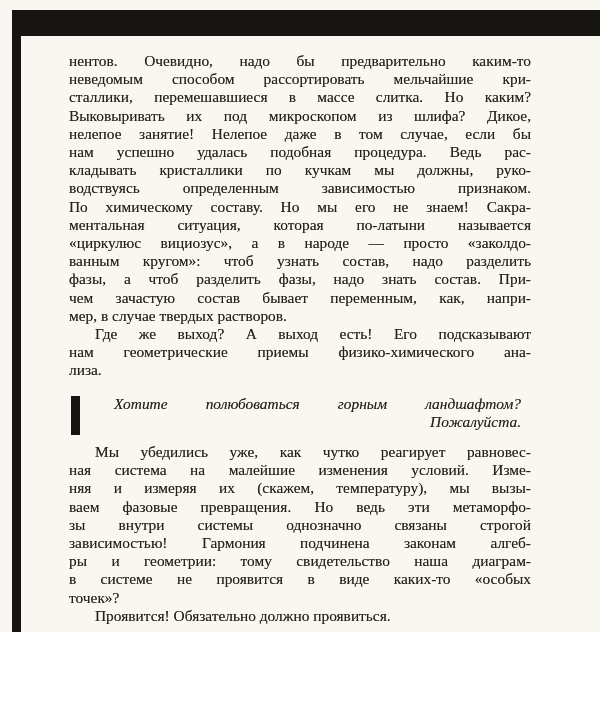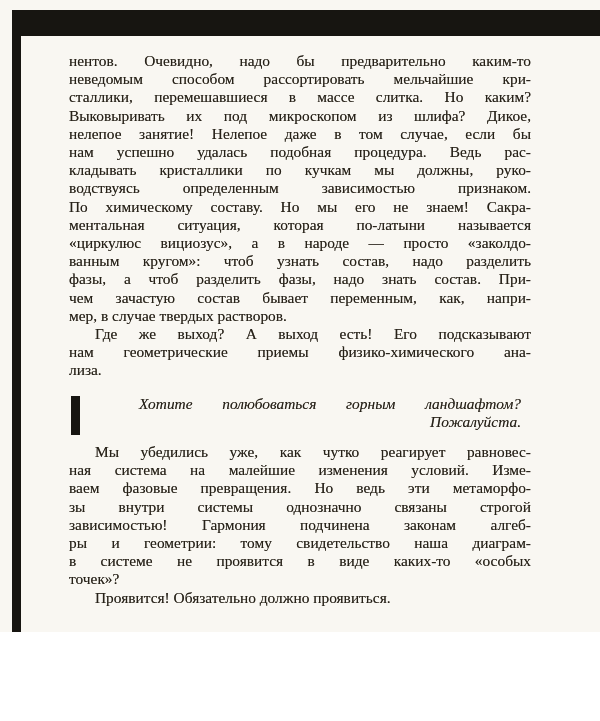--- a/index.html
+++ b/index.html
@@ -46,21 +46,21 @@
     margin: 15px 0 12px 0;
     font-style: italic;
   }
   .heading-bar {
     position: absolute;
     left: 2px; top: 1px;
     width: 9px; height: 39px;
     background: #171511;
     display: inline-block;
   }
-  .heading-lines { margin-left: 70px; margin-right: 10px; }
+  .heading-lines { margin-left: 45px; margin-right: 10px; }
   .hline.just { text-align: justify; text-align-last: justify; }
   .hline.center { text-align: right; }
   .footer {
     position: absolute;
     left: 69px; right: 69px; top: 650px;
     display: flex;
     justify-content: space-between;
     align-items: baseline;
     color: #ef4444;
     text-shadow: 0 0 .5px rgba(45,38,30,.55);
@@ -102,20 +102,21 @@
       <div class="heading-block">
         <span class="heading-bar"></span>
         <div class="heading-lines">
           <div class="hline just">Хотите полюбоваться горным ландшафтом?</div>
           <div class="hline center">Пожалуйста.</div>
         </div>
       </div>
       <div class="para">
         <div class="ln indent">Мы убедились уже, как чутко реагирует равновес-</div>
         <div class="ln">ная система на малейшие изменения условий. Изме-</div>
+        <div class="ln">няя и измеряя их (скажем, температуру), мы вызы-</div>
         <div class="ln">ваем фазовые превращения. Но ведь эти метаморфо-</div>
         <div class="ln">зы внутри системы однозначно связаны строгой</div>
         <div class="ln">зависимостью! Гармония подчинена законам алгеб-</div>
         <div class="ln">ры и геометрии: тому свидетельство наша диаграм-</div>
         <div class="ln">в системе не проявится в виде каких-то «особых</div>
         <div class="ln last">точек»?</div>
       </div>
       <div class="para">
         <div class="ln last indent">Проявится! Обязательно должно проявиться.</div>
       </div>

